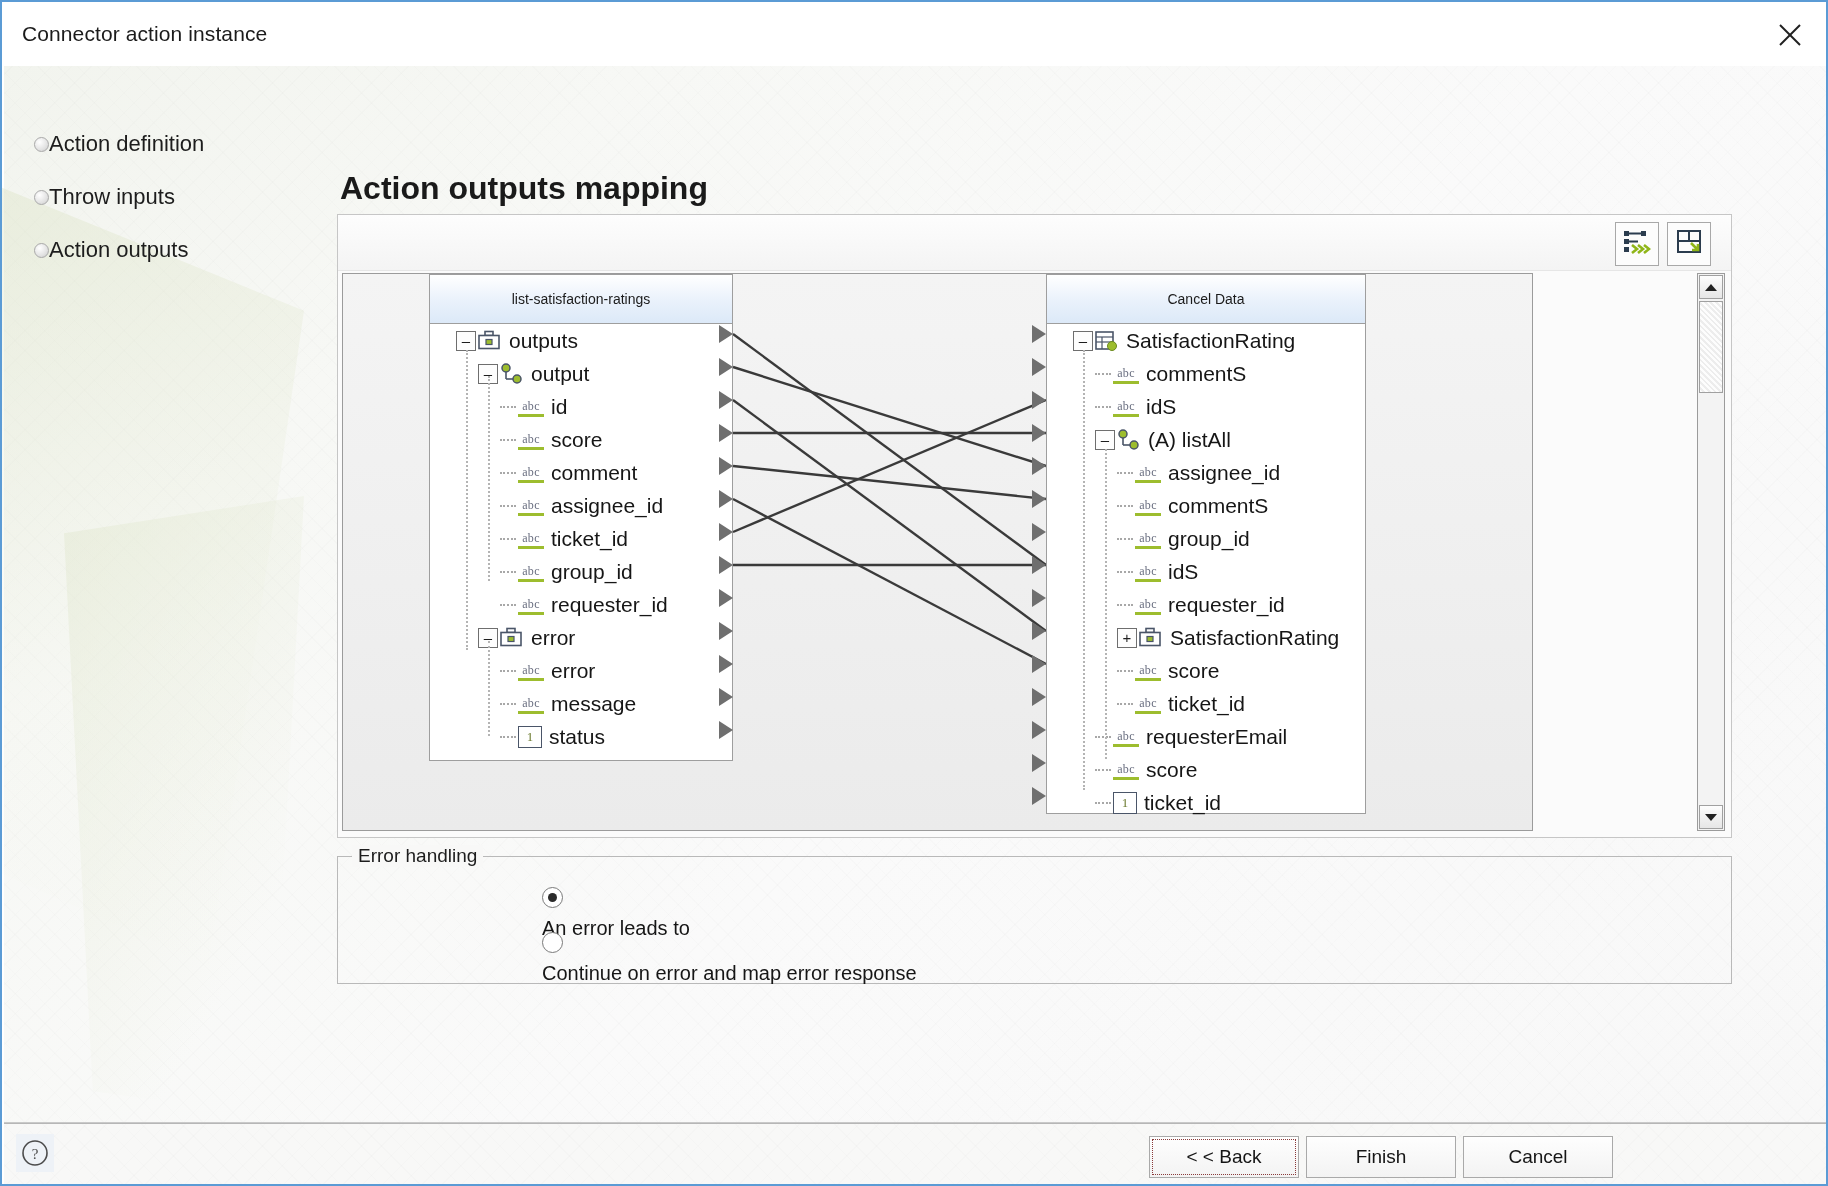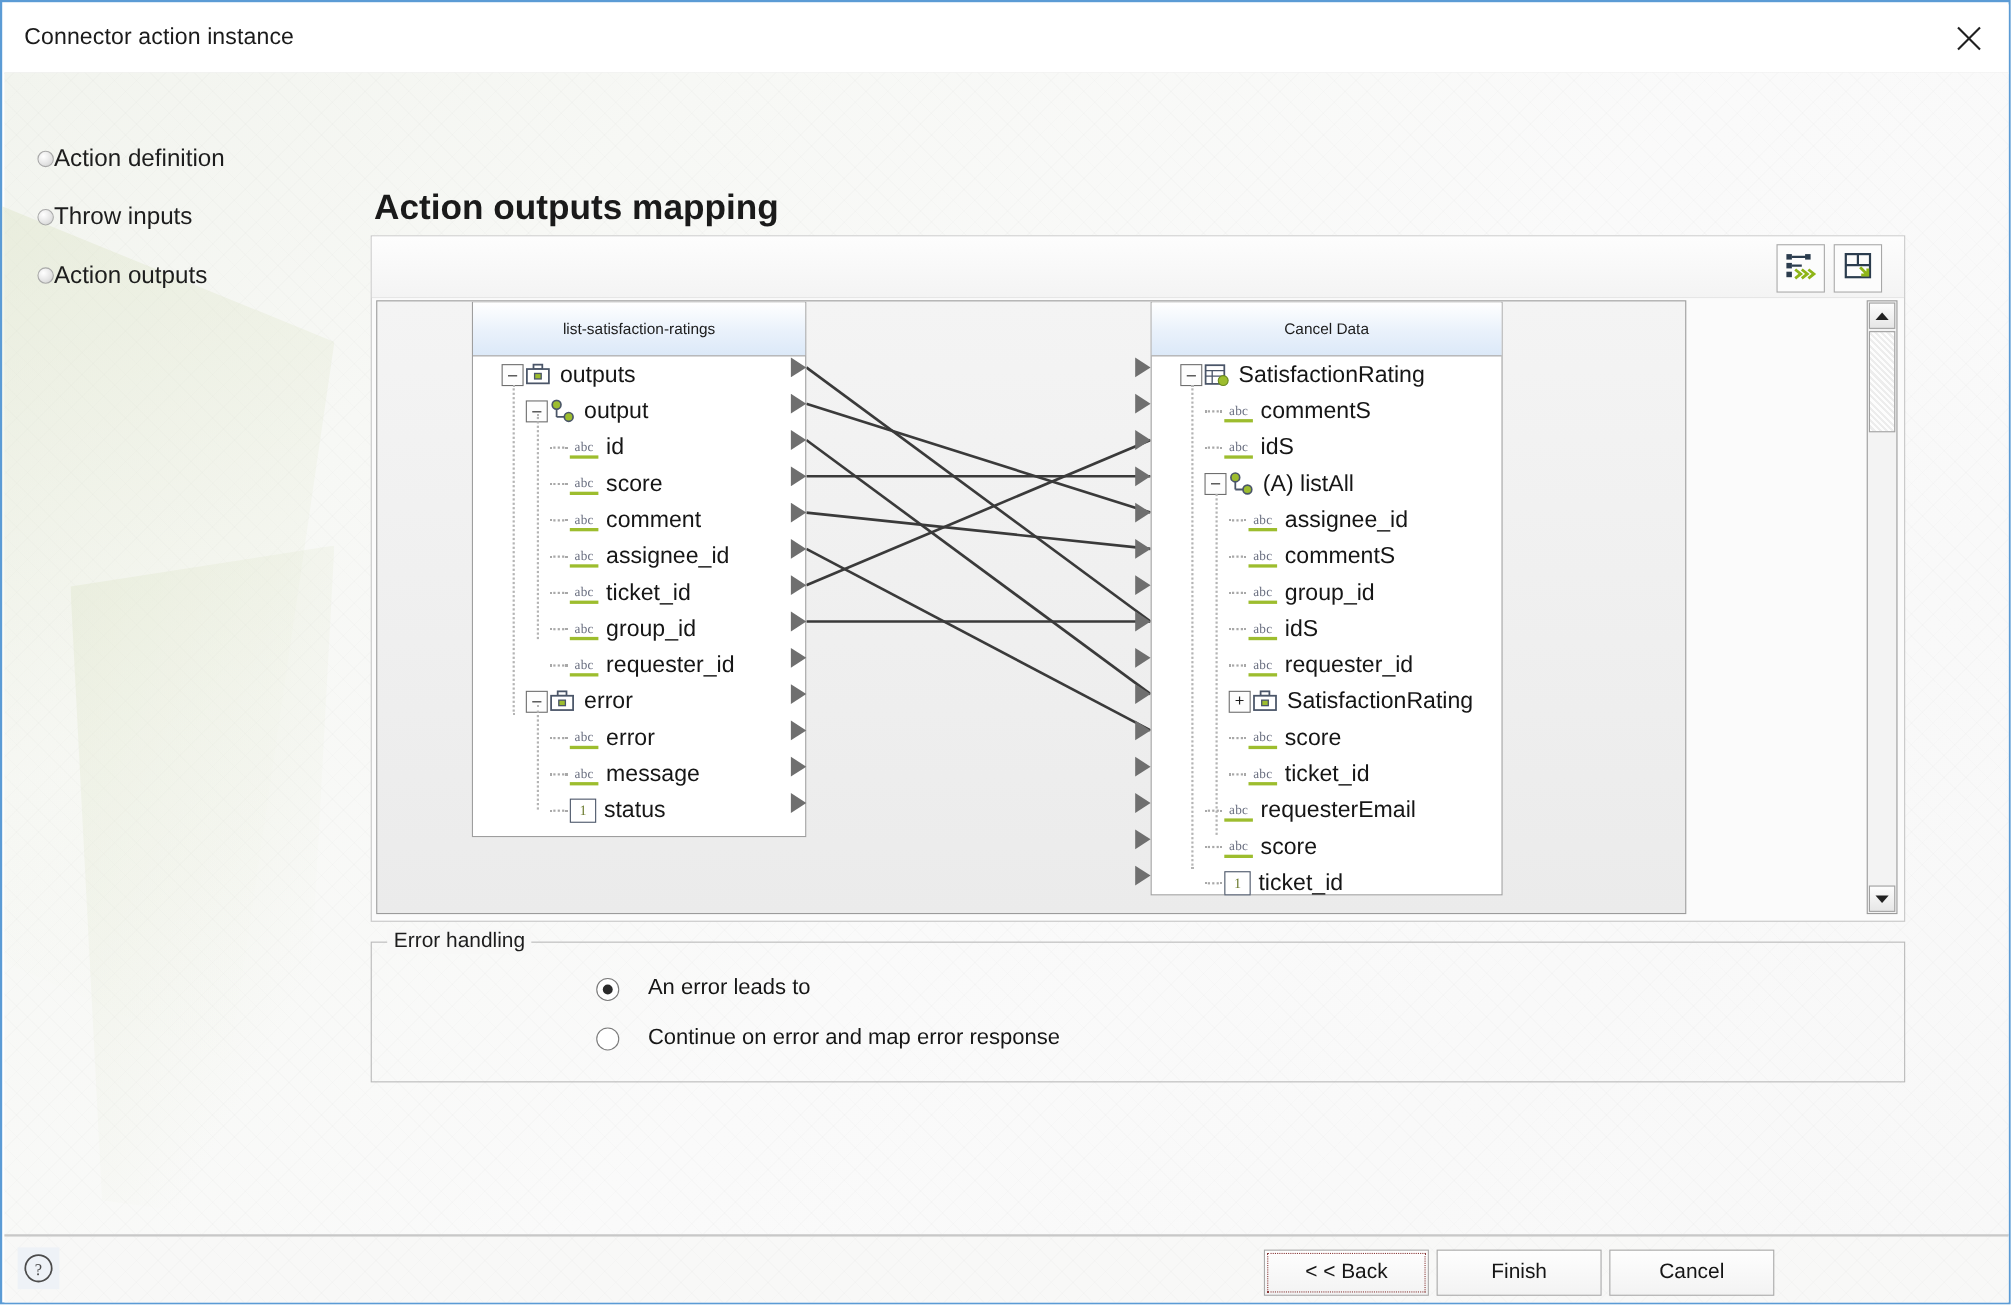--- a/index.html
+++ b/index.html
@@ -208,21 +208,21 @@
     width:1395px; height:128px;
     border:1px solid #b9b9b9;
     box-sizing:border-box;
   }
   .group-legend {
     position:absolute; left:14px; top:-12px;
     background:#f8f8f7;
     padding:0 6px;
     font-size:19px; color:#1d1d1d;
   }
-  .radio-row { position:absolute; display:flex; align-items:flex-end; gap:26px; }
+  .radio-row { position:absolute; display:flex; align-items:flex-start; gap:9px;flex-direction:column; }
   .radio {
     width:19px;height:19px;border-radius:50%;
     border:1px solid #7a7a7a; background:#ffffff;
     display:inline-flex;align-items:center;justify-content:center;
     flex:0 0 auto; cursor:pointer;
   }
   .radio .dot { width:9px;height:9px;border-radius:50%;background:#2b2b2b; }
   .radio-label { font-size:20px;color:#161616; }
   .combo {
     position:absolute; left:546px; top:22px;

